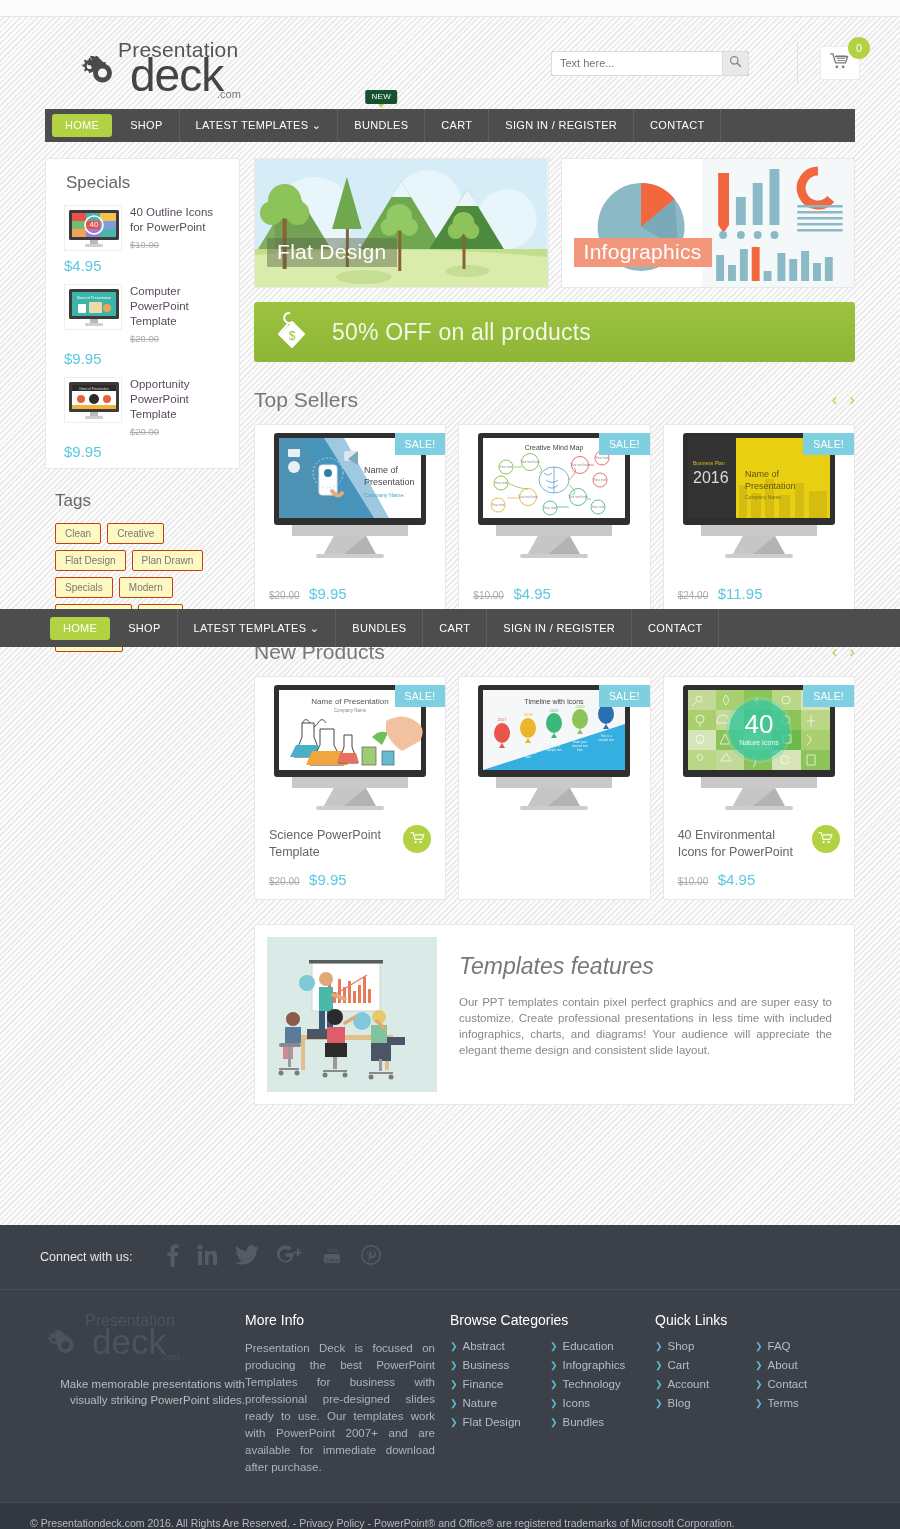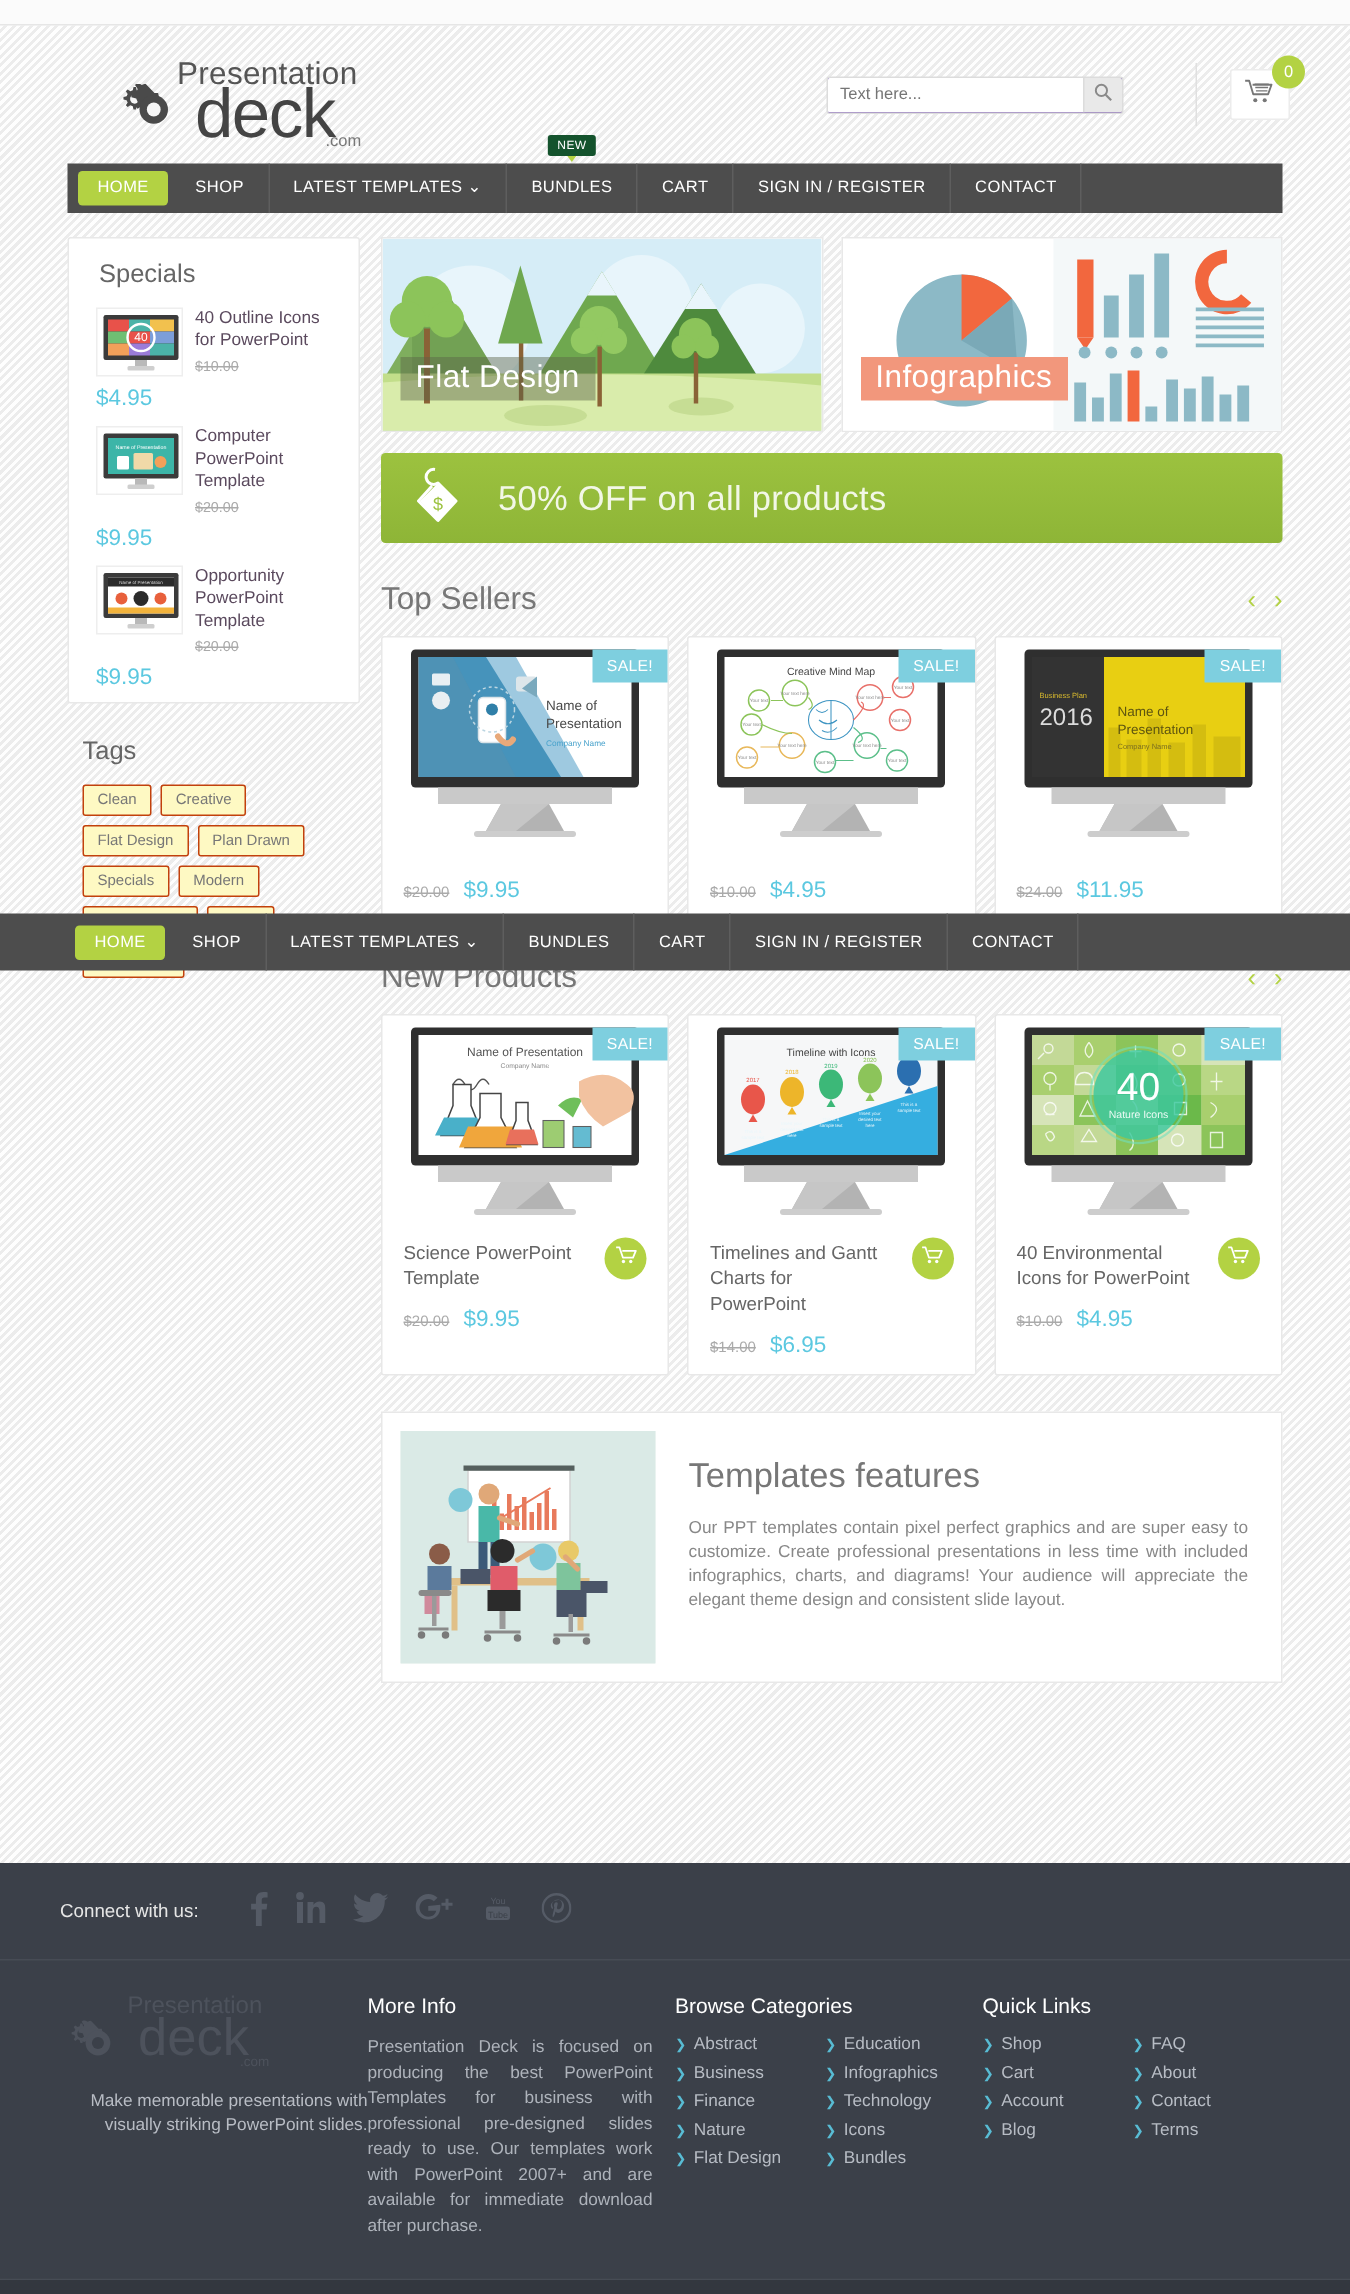--- a/index.html
+++ b/index.html
@@ -402,20 +402,21 @@
     background: #daeae6;
     position: relative;
     overflow: hidden;
   }
   .features-body { padding-top: 16px; padding-right: 10px; }
   .features-title {
     font-size: 23px;
     color: #777;
     font-weight: normal;
     margin-bottom: 14px;
+    font-style: italic;
   }
   .features-text {
     font-size: 11.5px;
     color: #888;
     line-height: 16px;
     text-align: justify;
     max-width: 560px;
   }
 
   
@@ -980,36 +981,20 @@
                 <text x="112" y="70">desired text</text>
                 <text x="112" y="74">here</text>
               <text x="138" y="60">This is a</text>
                 <text x="138" y="64">sample text</text>
             </g>
             <rect x="28" y="100" width="116" height="11" fill="#c9c9c9"></rect>
             <path d="M70 111 h32 l10 18 h-52 z" fill="#b3b3b3"></path>
             <path d="M70 111 h32 l-22 18 h-20 z" fill="#c6c6c6"></path>
             <rect x="52" y="129" width="68" height="4" rx="2" fill="#cdcdcd"></rect>
           </svg>
-        </div>
-        <div class="product-body">
-          <div class="product-name">Timelines and Gantt Charts for PowerPoint</div>
-          <div class="cart-circle">
-            <span>
-              <svg width="15" height="13" viewBox="0 0 20 17">
-                <path d="M1 2 h3 l3 9 h9 l2.5-6 h-12" fill="none" stroke="#fff" stroke-width="1.6" stroke-linejoin="round"></path>
-                <circle cx="7.5" cy="14.5" r="1.5" fill="#fff"></circle>
-                <circle cx="14" cy="14.5" r="1.5" fill="#fff"></circle>
-              </svg>
-            </span>
-          </div>
-          <div class="product-prices">
-            <span class="price-old">$14.00</span>
-            <span class="price-new">$6.95</span>
-          </div>
         </div>
       </div>
 
       <div class="product">
         <span class="sale-badge">SALE!</span>
         <div class="product-img">
           <svg width="172" height="140" viewBox="0 0 172 140">
             <rect x="10" y="8" width="152" height="92" rx="3" fill="#2f2f2f"></rect>
             <rect x="15" y="13" width="142" height="80" fill="#cfe0a8"></rect>
             <g>

